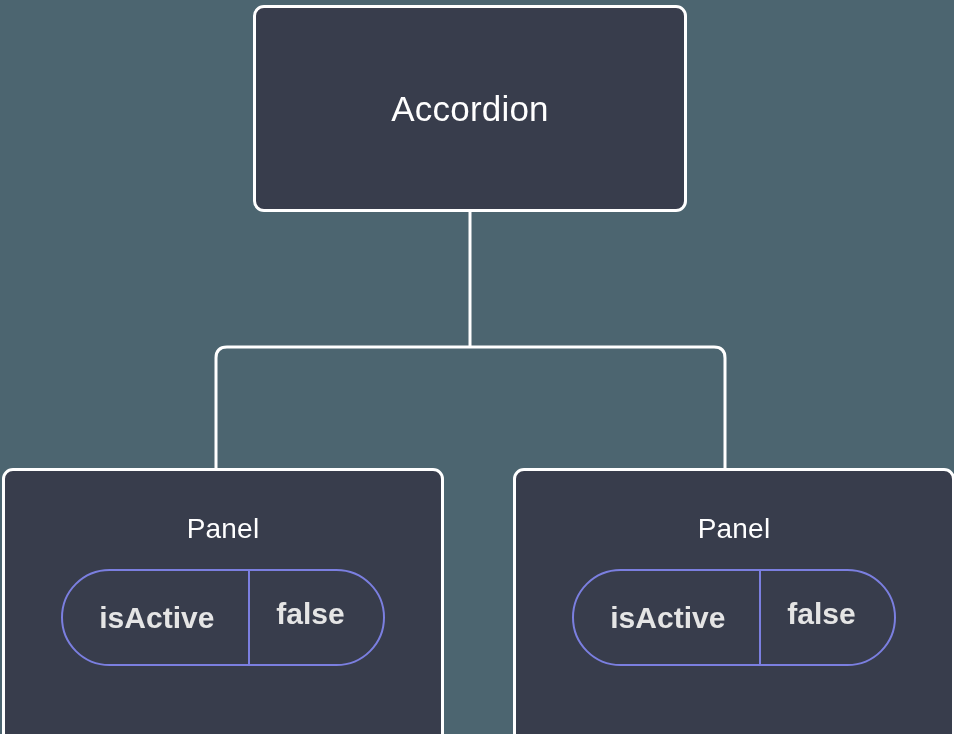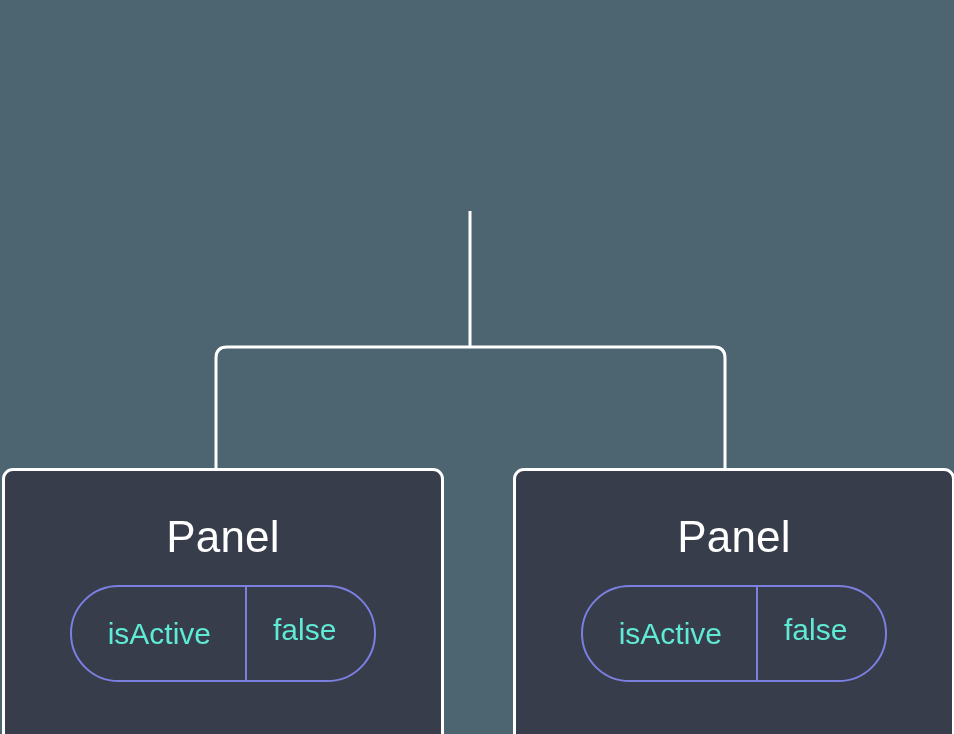--- a/index.html
+++ b/index.html
@@ -63,45 +63,46 @@
 
   .node-title {
     color: #ffffff;
     font-size: 35px;
     font-weight: 400;
     letter-spacing: 0.2px;
     line-height: 1;
     white-space: nowrap;
   }
   .node-leaf .node-title {
-    font-size: 44px;
+    font-size: 28px;
   }
 
   
   .pill {
     box-sizing: border-box;
     margin-top: 26px;
     height: 97px;
     border: 2px solid #7b7fe0;
     border-radius: 49px;
     display: flex;
     align-items: stretch;
     background: transparent;
   }
 
   .pill-key,
   .pill-val {
     display: flex;
     align-items: center;
     justify-content: center;
-    color: #5eead4;
+    color: #e5e5e5;
     font-size: 30px;
     line-height: 1;
     white-space: nowrap;
     box-sizing: border-box;
+    font-weight: bold;
   }
   .pill-key {
     padding: 0 34px 0 36px;
   }
   .pill-val {
     border-left: 2px solid #7b7fe0;
     padding: 0 38px 8px 26px;
   }
 </style>
 </head>
@@ -109,20 +110,23 @@
 
 <div id="stage">
 
   <svg id="connectors" viewBox="0 0 954 734" width="954" height="734" aria-hidden="true">
 
     <path d="M 470 211 L 470 347" fill="none" stroke="#ffffff" stroke-width="3"></path>
 
     <path d="M 216 470 L 216 358 Q 216 347 227 347 L 714 347 Q 725 347 725 358 L 725 470" fill="none" stroke="#ffffff" stroke-width="3" stroke-linecap="butt"></path>
   </svg>
 
+  <div class="node node-root">
+    <div class="node-title">Accordion</div>
+  </div>
 
   <div class="node node-leaf left">
     <div class="node-title">Panel</div>
     <div class="pill">
       <div class="pill-key">isActive</div>
       <div class="pill-val">false</div>
     </div>
   </div>
 
   <div class="node node-leaf right">

